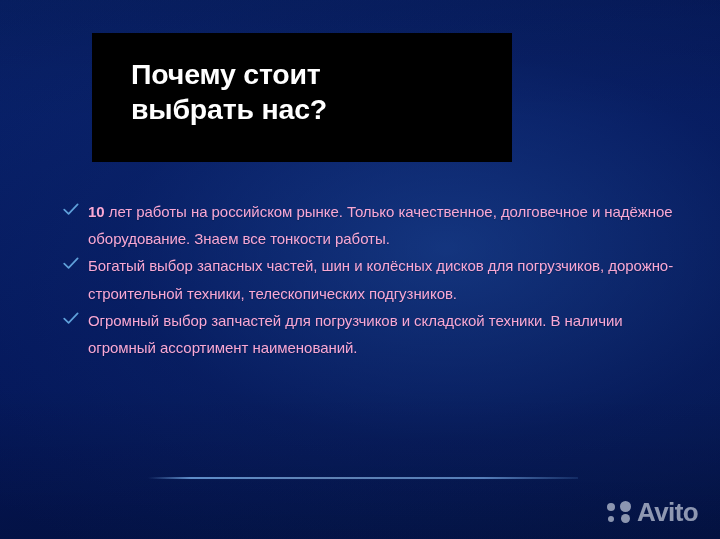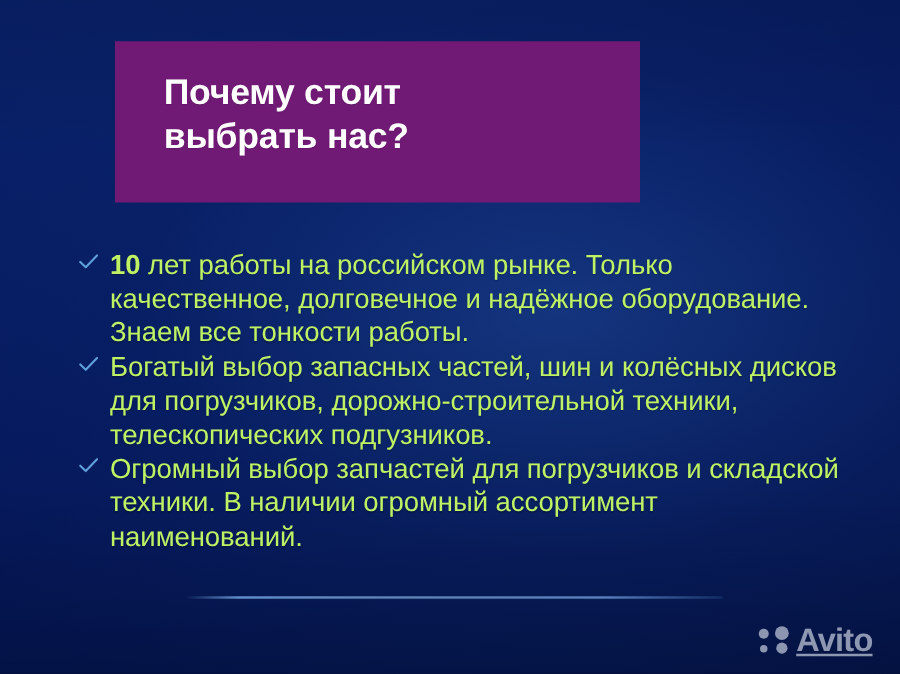--- a/index.html
+++ b/index.html
@@ -34,21 +34,21 @@
     pointer-events: none;
   }
 
   
   .title-box {
     position: absolute;
     left: 92px;
     top: 33px;
     width: 420px;
     height: 129px;
-    background: #701a75;
+    background: #000000;
     z-index: 3;
   }
   .title-text {
     position: absolute;
     left: 39px;
     top: 24px;
     width: 360px;
     color: #ffffff;
     font-size: 28.5px;
     font-weight: bold;
@@ -74,22 +74,22 @@
     flex: 0 0 auto;
     width: 25px;
     padding-top: 5px;
     line-height: 1;
     color: #5fa0da;
     font-size: 14px;
   }
   .check-icon svg { display: block; }
   .bullet-text {
     flex: 1 1 auto;
-    color: #bef264;
-    font-size: 22px;
+    color: #f9a8d4;
+    font-size: 15px;
     line-height: 27.2px;
     letter-spacing: -0.05px;
     text-shadow: 0 1px 1px rgba(0,0,0,0.22);
   }
   .bullet-text b { font-weight: bold; }
 
   
   .divider {
     position: absolute;
     left: 148px;
@@ -138,21 +138,20 @@
   .avito-dots .d1 { width: 11px; height: 11px; right: 0px;  top: 0px;  }
   .avito-dots .d2 { width: 9px;  height: 9px;  right: 1px;  bottom: 0px; }
   .avito-dots .d3 { width: 8px;  height: 8px;  left: 0px;   top: 2px;  }
   .avito-dots .d4 { width: 6px;  height: 6px;  left: 1px;   bottom: 1px; }
   .avito-word {
     color: #e3e9f4;
     font-size: 26px;
     font-weight: bold;
     letter-spacing: -0.6px;
     line-height: 1;
-    text-decoration: underline;
   }
 </style>
 </head>
 <body>
 
 <div id="slide">
 
   <div class="title-box">
     <div class="title-text">Почему стоит
 выбрать нас?</div>

